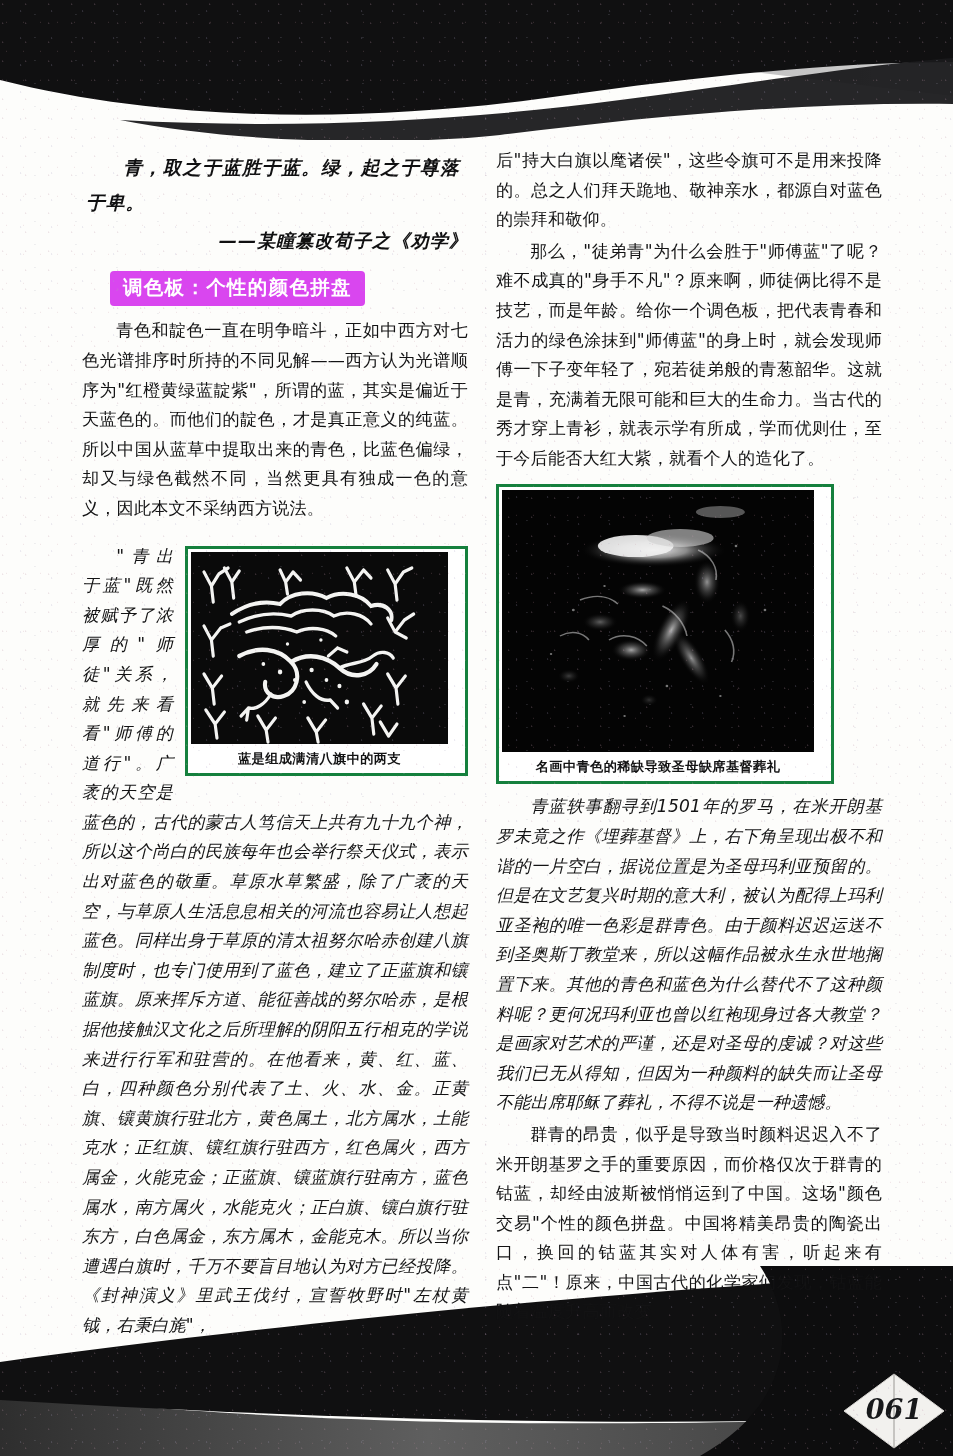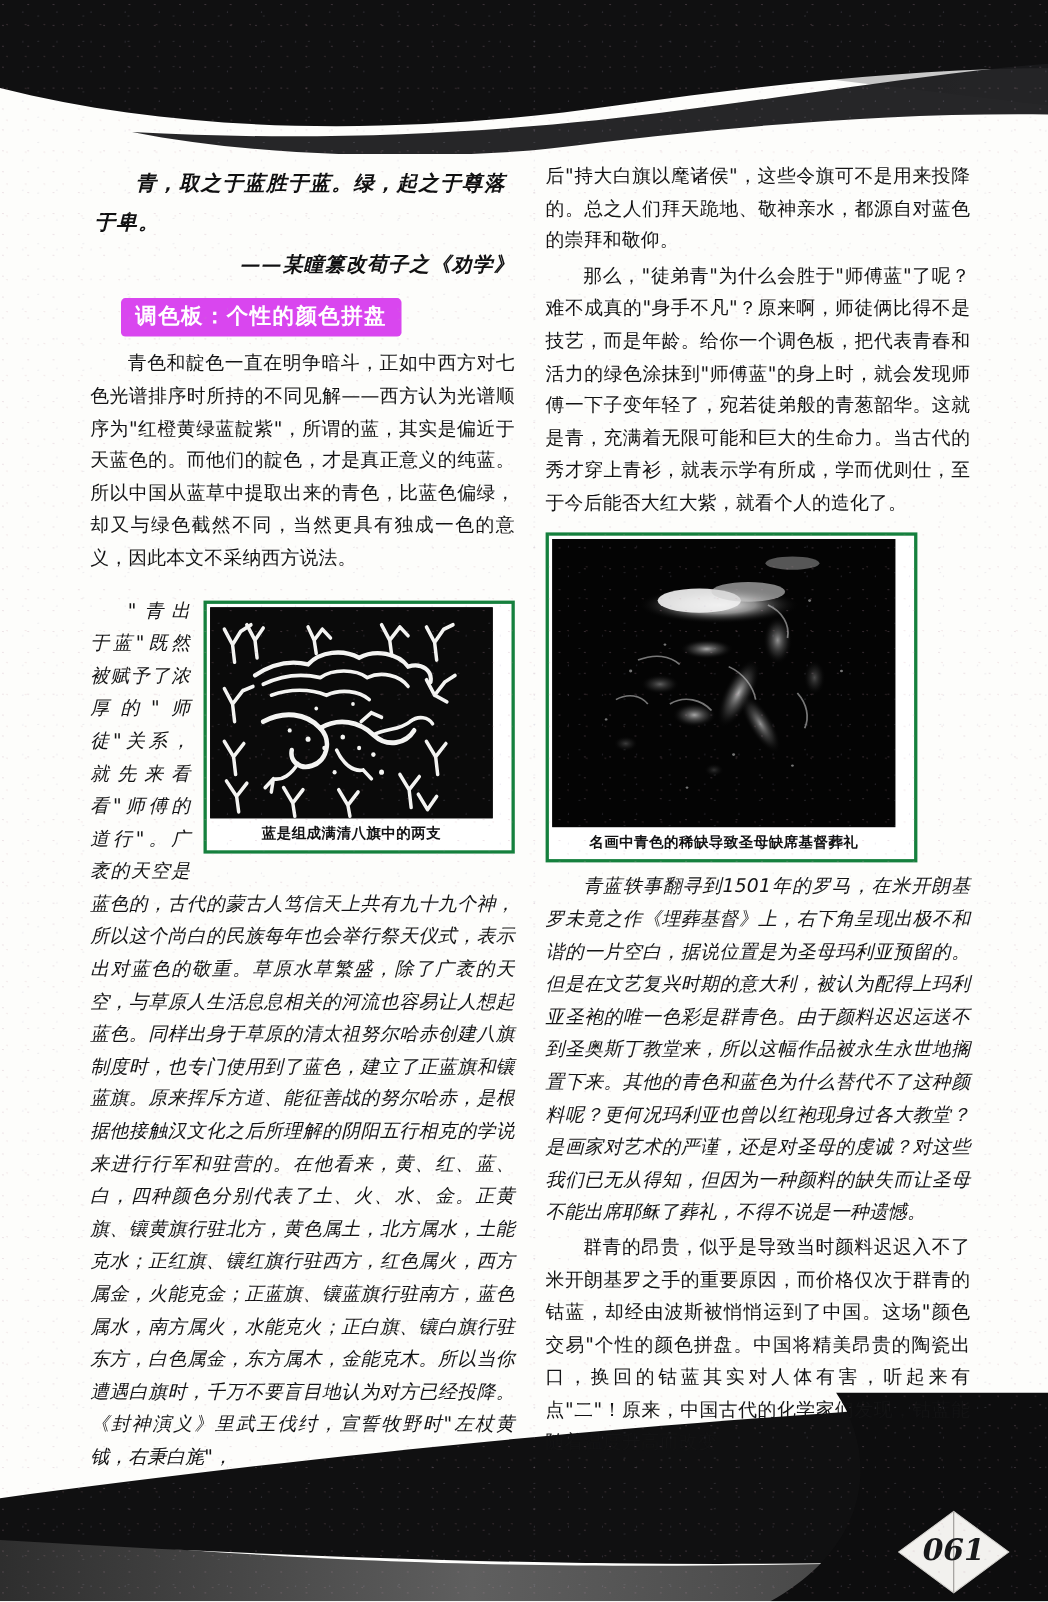--- a/index.html
+++ b/index.html
@@ -47,21 +47,21 @@
   .bottom-banner {
     position: absolute;
     bottom: 0; left: 0;
     width: 953px;
     height: 190px;
     z-index: 5;
   }
 
   .page-number-badge {
     position: absolute;
-    left: 815px;
+    left: 842px;
     top: 1372px;
     width: 104px;
     height: 78px;
     z-index: 10;
     text-decoration: underline;
   }
   .page-number-badge .diamond {
     position: absolute;
     inset: 0;
   }

